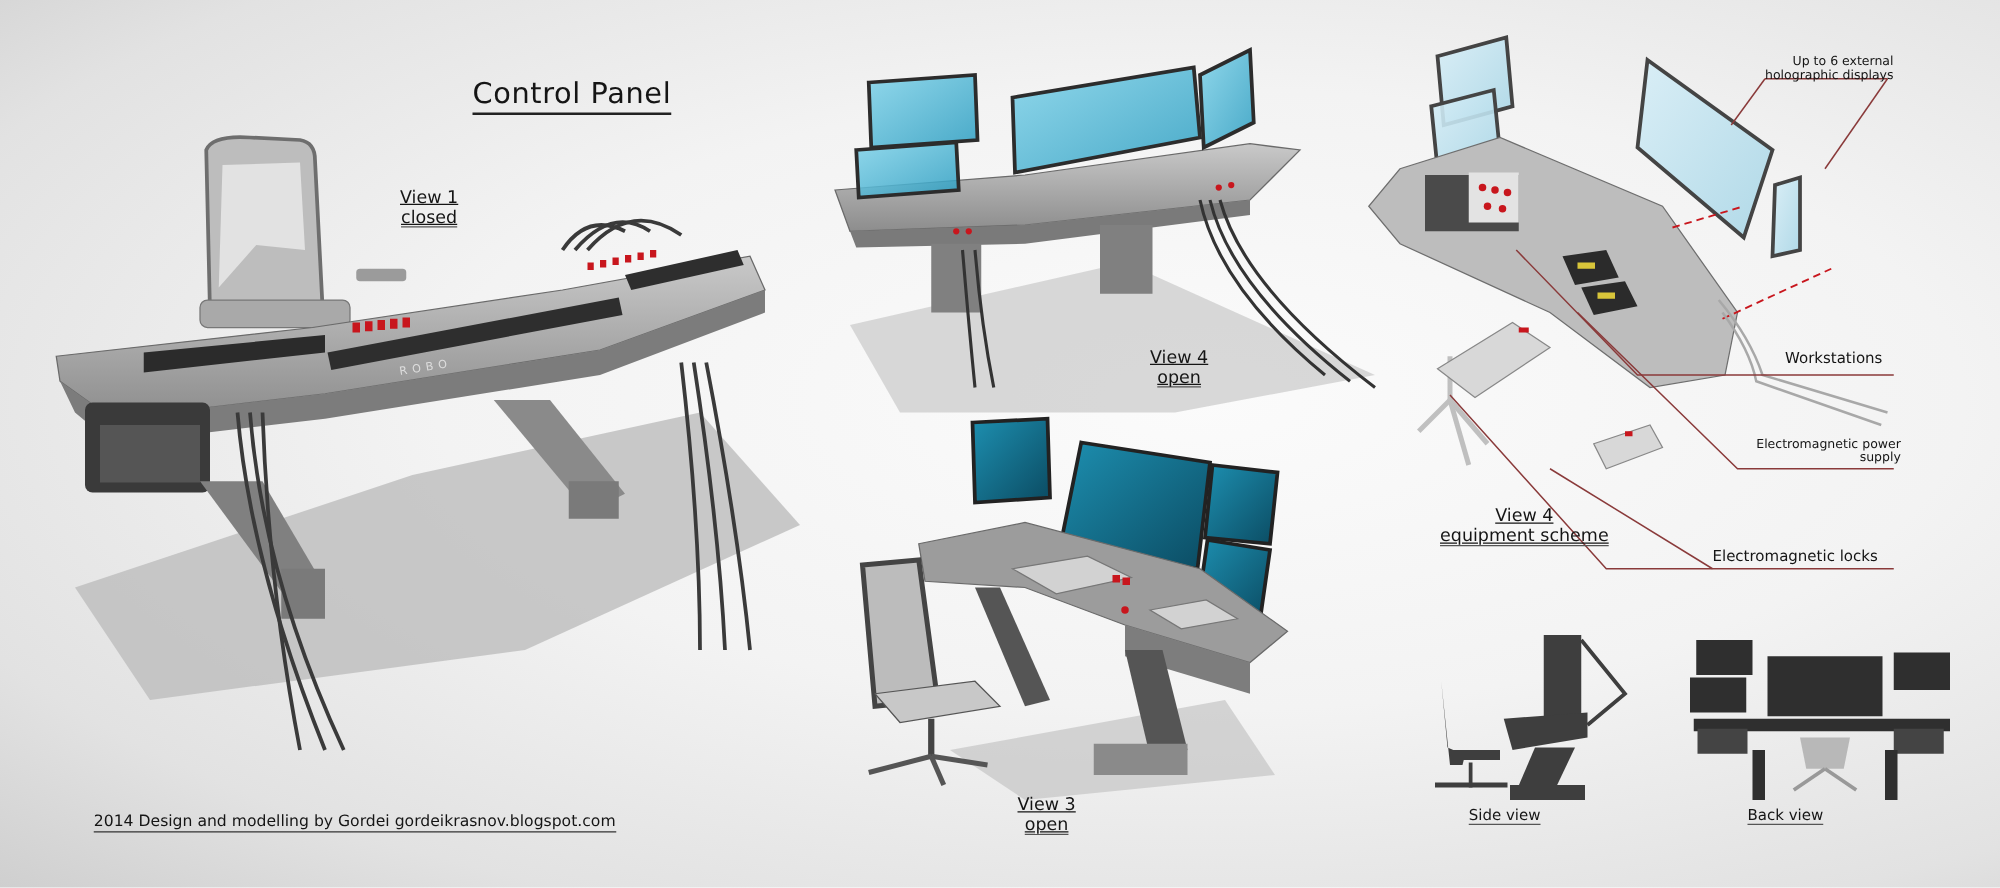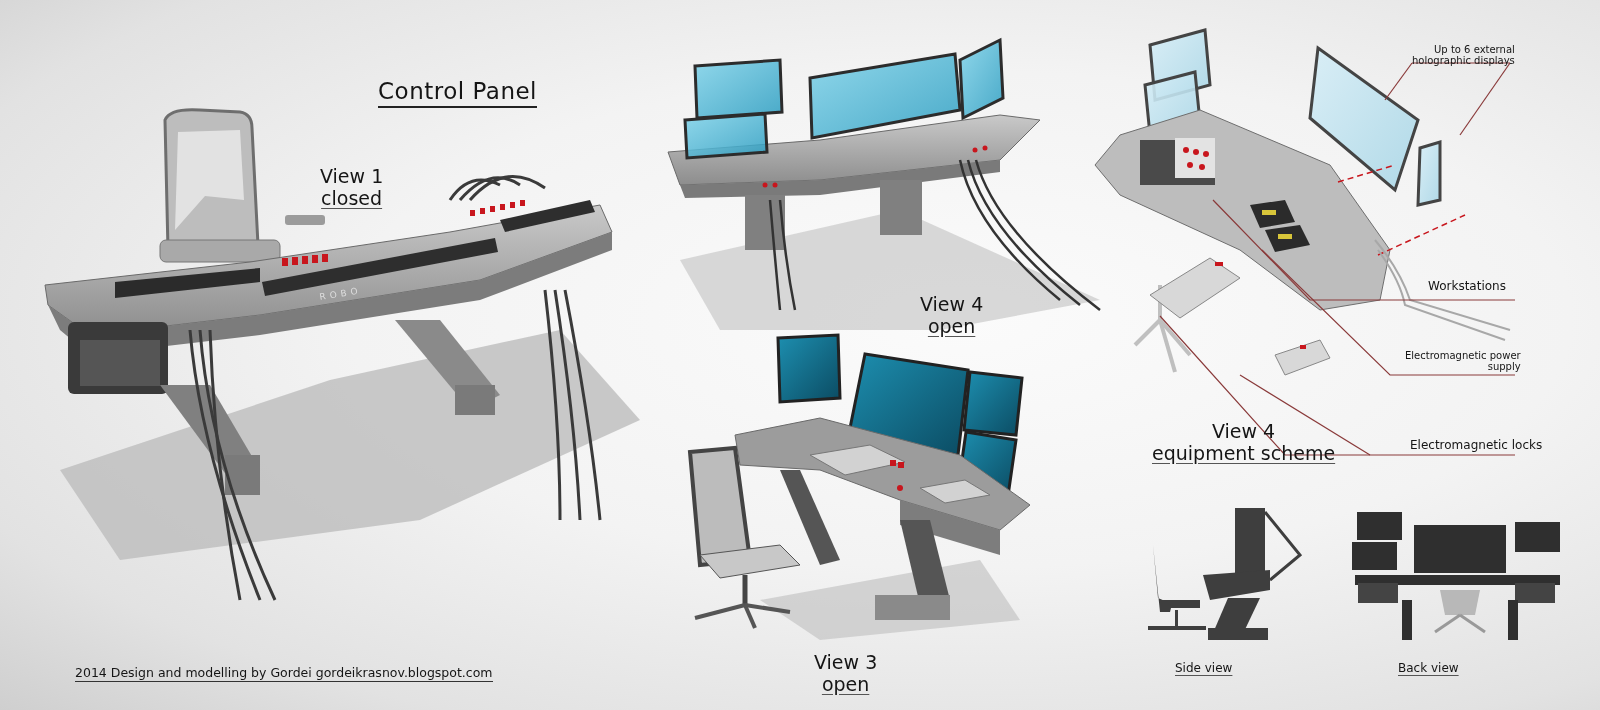--- a/index.html
+++ b/index.html
@@ -11,29 +11,28 @@
       color: #111;
     }
     .sheet { position: absolute; inset: 0; }
     .label {
       position: absolute;
       font-family: "DejaVu Sans", sans-serif;
       color: #151515;
       line-height: 1.15;
       text-align: center;
       white-space: nowrap;
-      margin-top: 16px;
     }
     .label .ul { text-decoration: underline; text-decoration-color: #555; text-underline-offset: 3px; }
     .title {
       position: absolute; left: 378px; top: 62px;
       font-size: 23px; letter-spacing: 0.5px;
       border-bottom: 2px solid #222; padding-bottom: 2px;
     }
-    .view-label { font-size: 19px; }
+    .view-label { font-size: 14px; text-decoration: underline; }
     .annot { position: absolute; font-size: 12px; color: #151515; white-space: nowrap; }
     .annot.small { font-size: 10px; text-align: right; line-height: 1.1; }
     .credit {
       position: absolute; left: 75px; top: 650px;
       font-size: 12.5px; border-bottom: 1px solid #333; padding-bottom: 1px;
     }
     svg.render { position: absolute; left: 0; top: 0; }
     .smallview-label { font-size: 12px; }
   </style>
 </head>
@@ -292,21 +291,21 @@
 
   <div class="annot small" style="left:1412px; top:44px;">
     <div>Up to 6 external</div>
     <div>holographic displays</div>
   </div>
   <div class="annot" style="left:1428px; top:279px;">Workstations</div>
   <div class="annot small" style="left:1405px; top:350px;">
     <div>Electromagnetic power</div>
     <div>supply</div>
   </div>
-  <div class="annot" style="left:1370px; top:438px;margin-left:40px;">Electromagnetic locks</div>
+  <div class="annot" style="left:1370px; top:438px;">Electromagnetic locks</div>
 
   <div class="label smallview-label" style="left:1175px; top:646px;">
     <span class="ul">Side view</span>
   </div>
   <div class="label smallview-label" style="left:1398px; top:646px;">
     <span class="ul">Back view</span>
   </div>
 
   <div class="label credit">2014 Design and modelling by Gordei   gordeikrasnov.blogspot.com</div>
 </div>

